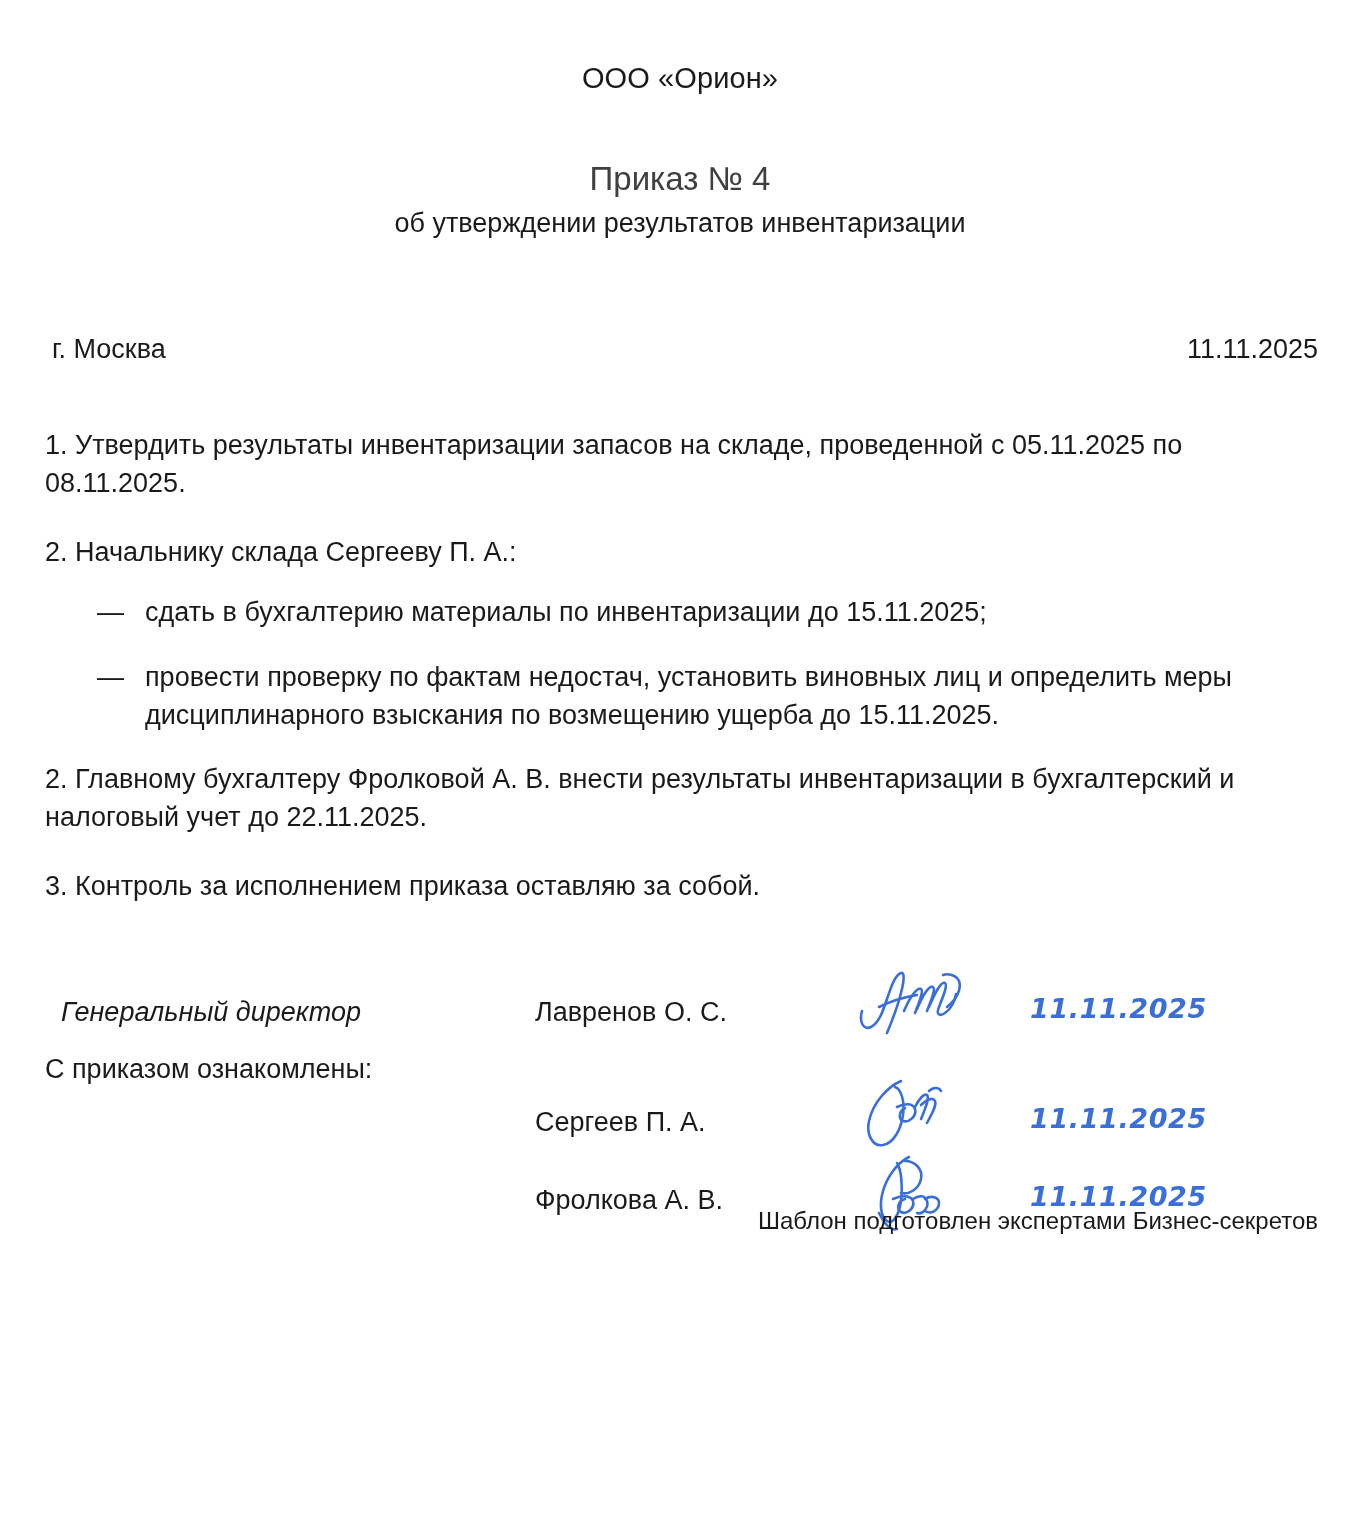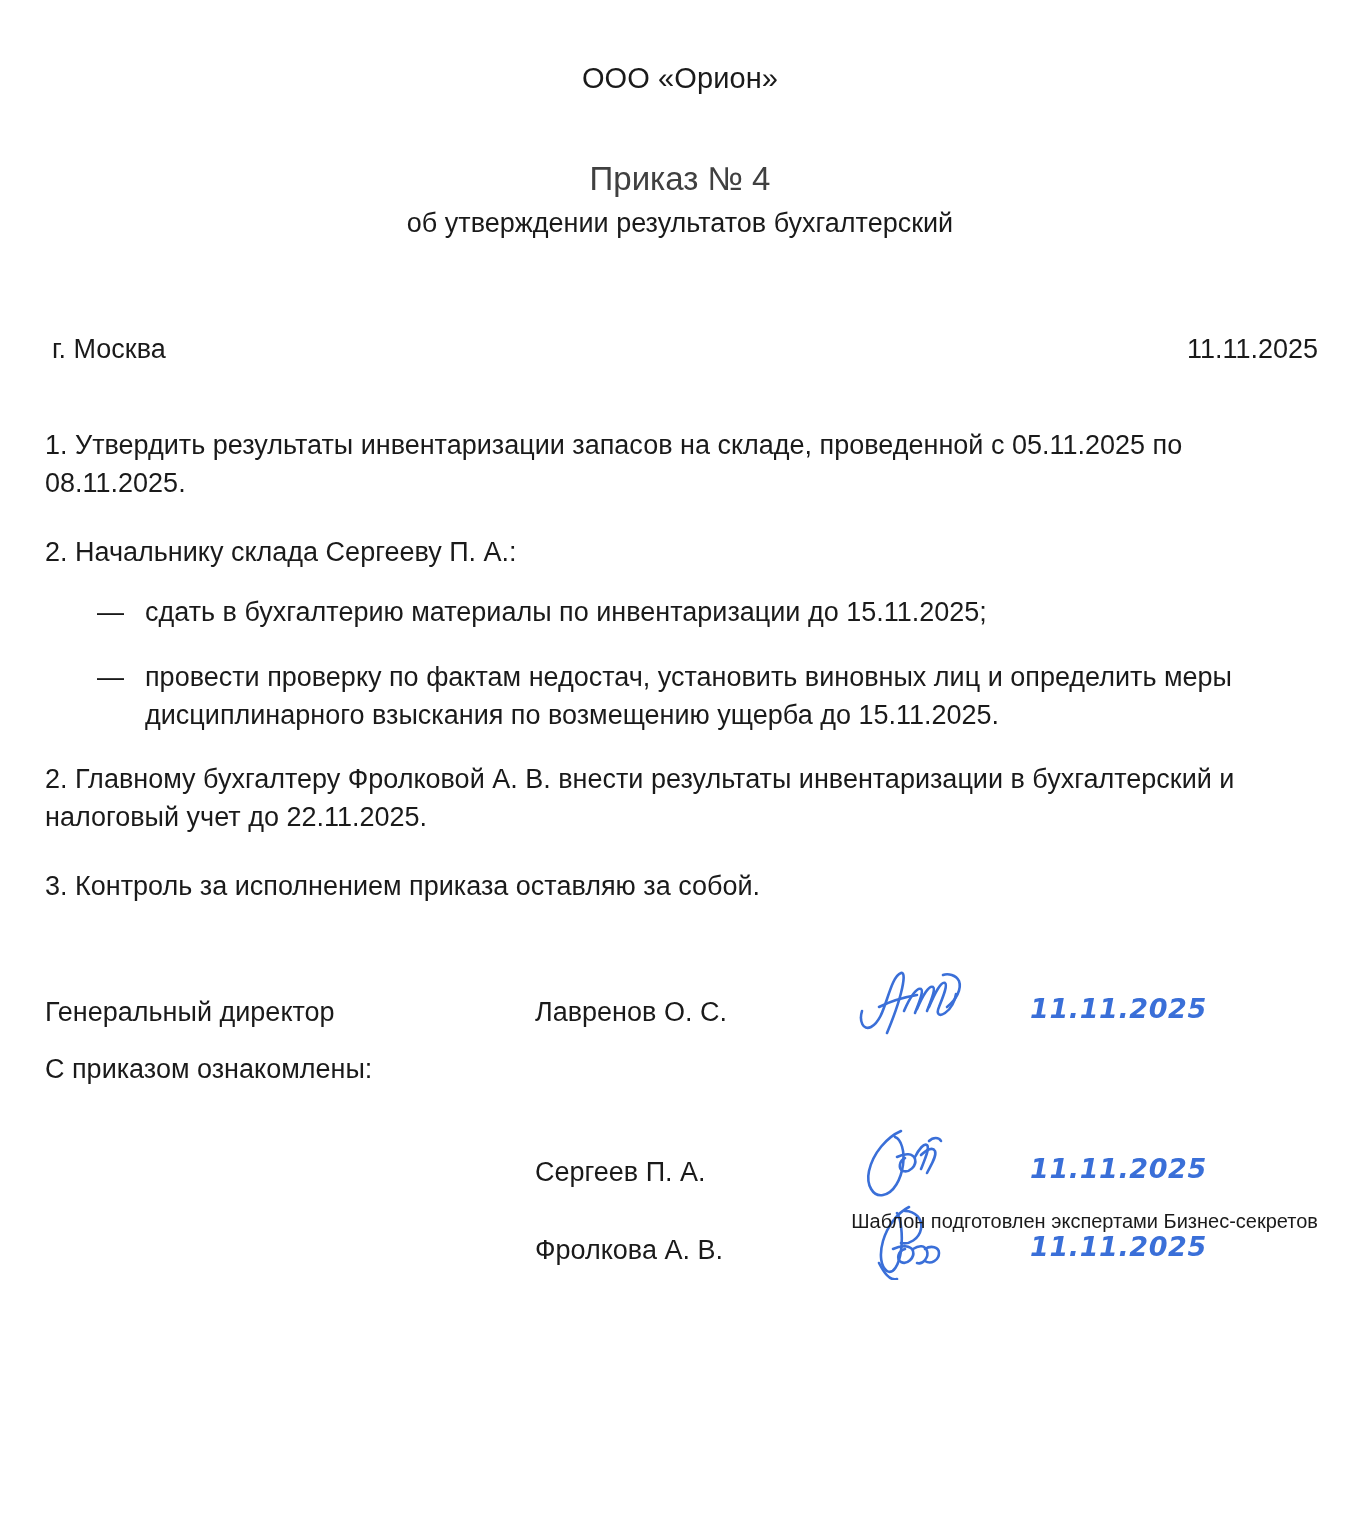--- a/index.html
+++ b/index.html
@@ -124,23 +124,24 @@
     top: 995px;
   }
   .sign-row {
     position: relative;
     height: 52px;
     font-size: 27px;
     line-height: 34px;
   }
   .sign-row .role {
     position: absolute;
-    left: 0;
+    left: 16px;
     top: 0;
     white-space: nowrap;
+    font-style: italic;
   }
   .sign-row .person {
     position: absolute;
     left: 490px;
     top: 0;
     white-space: nowrap;
   }
   .sign-row .scribble {
     position: absolute;
     left: 812px;
@@ -166,44 +167,44 @@
     color: #3a6fd8;
     white-space: nowrap;
   }
   .ack-line {
     position: absolute;
     left: 0;
     top: 57px;
     font-size: 27px;
     line-height: 34px;
   }
-  .sign-row.ack-first { margin-top: 108px; }
+  .sign-row.ack-first { margin-top: 58px; }
   .sign-row.ack-second { margin-top: 26px; text-align: right; }
 
   
   .footer {
     position: absolute;
     right: 42px;
     bottom: 43px;
-    font-size: 20px;
+    font-size: 24px;
     line-height: 32px;
     color: #1a1a1a;
     text-align: left;
   }
 </style>
 </head>
 <body>
 
 <div class="page">
 
   <div class="org-name">ООО «Орион»</div>
 
   <div class="doc-title">Приказ № 4</div>
 
-  <div class="doc-subtitle">об утверждении результатов бухгалтерский</div>
+  <div class="doc-subtitle">об утверждении результатов инвентаризации</div>
 
   <div class="meta-row">
     <div class="city">г. Москва</div>
     <div class="date">11.11.2025</div>
   </div>
 
   <div class="body-block">
 
     <p class="para">1. Утвердить результаты инвентаризации запасов на складе, проведенной с 05.11.2025 по 08.11.2025.</p>
 

